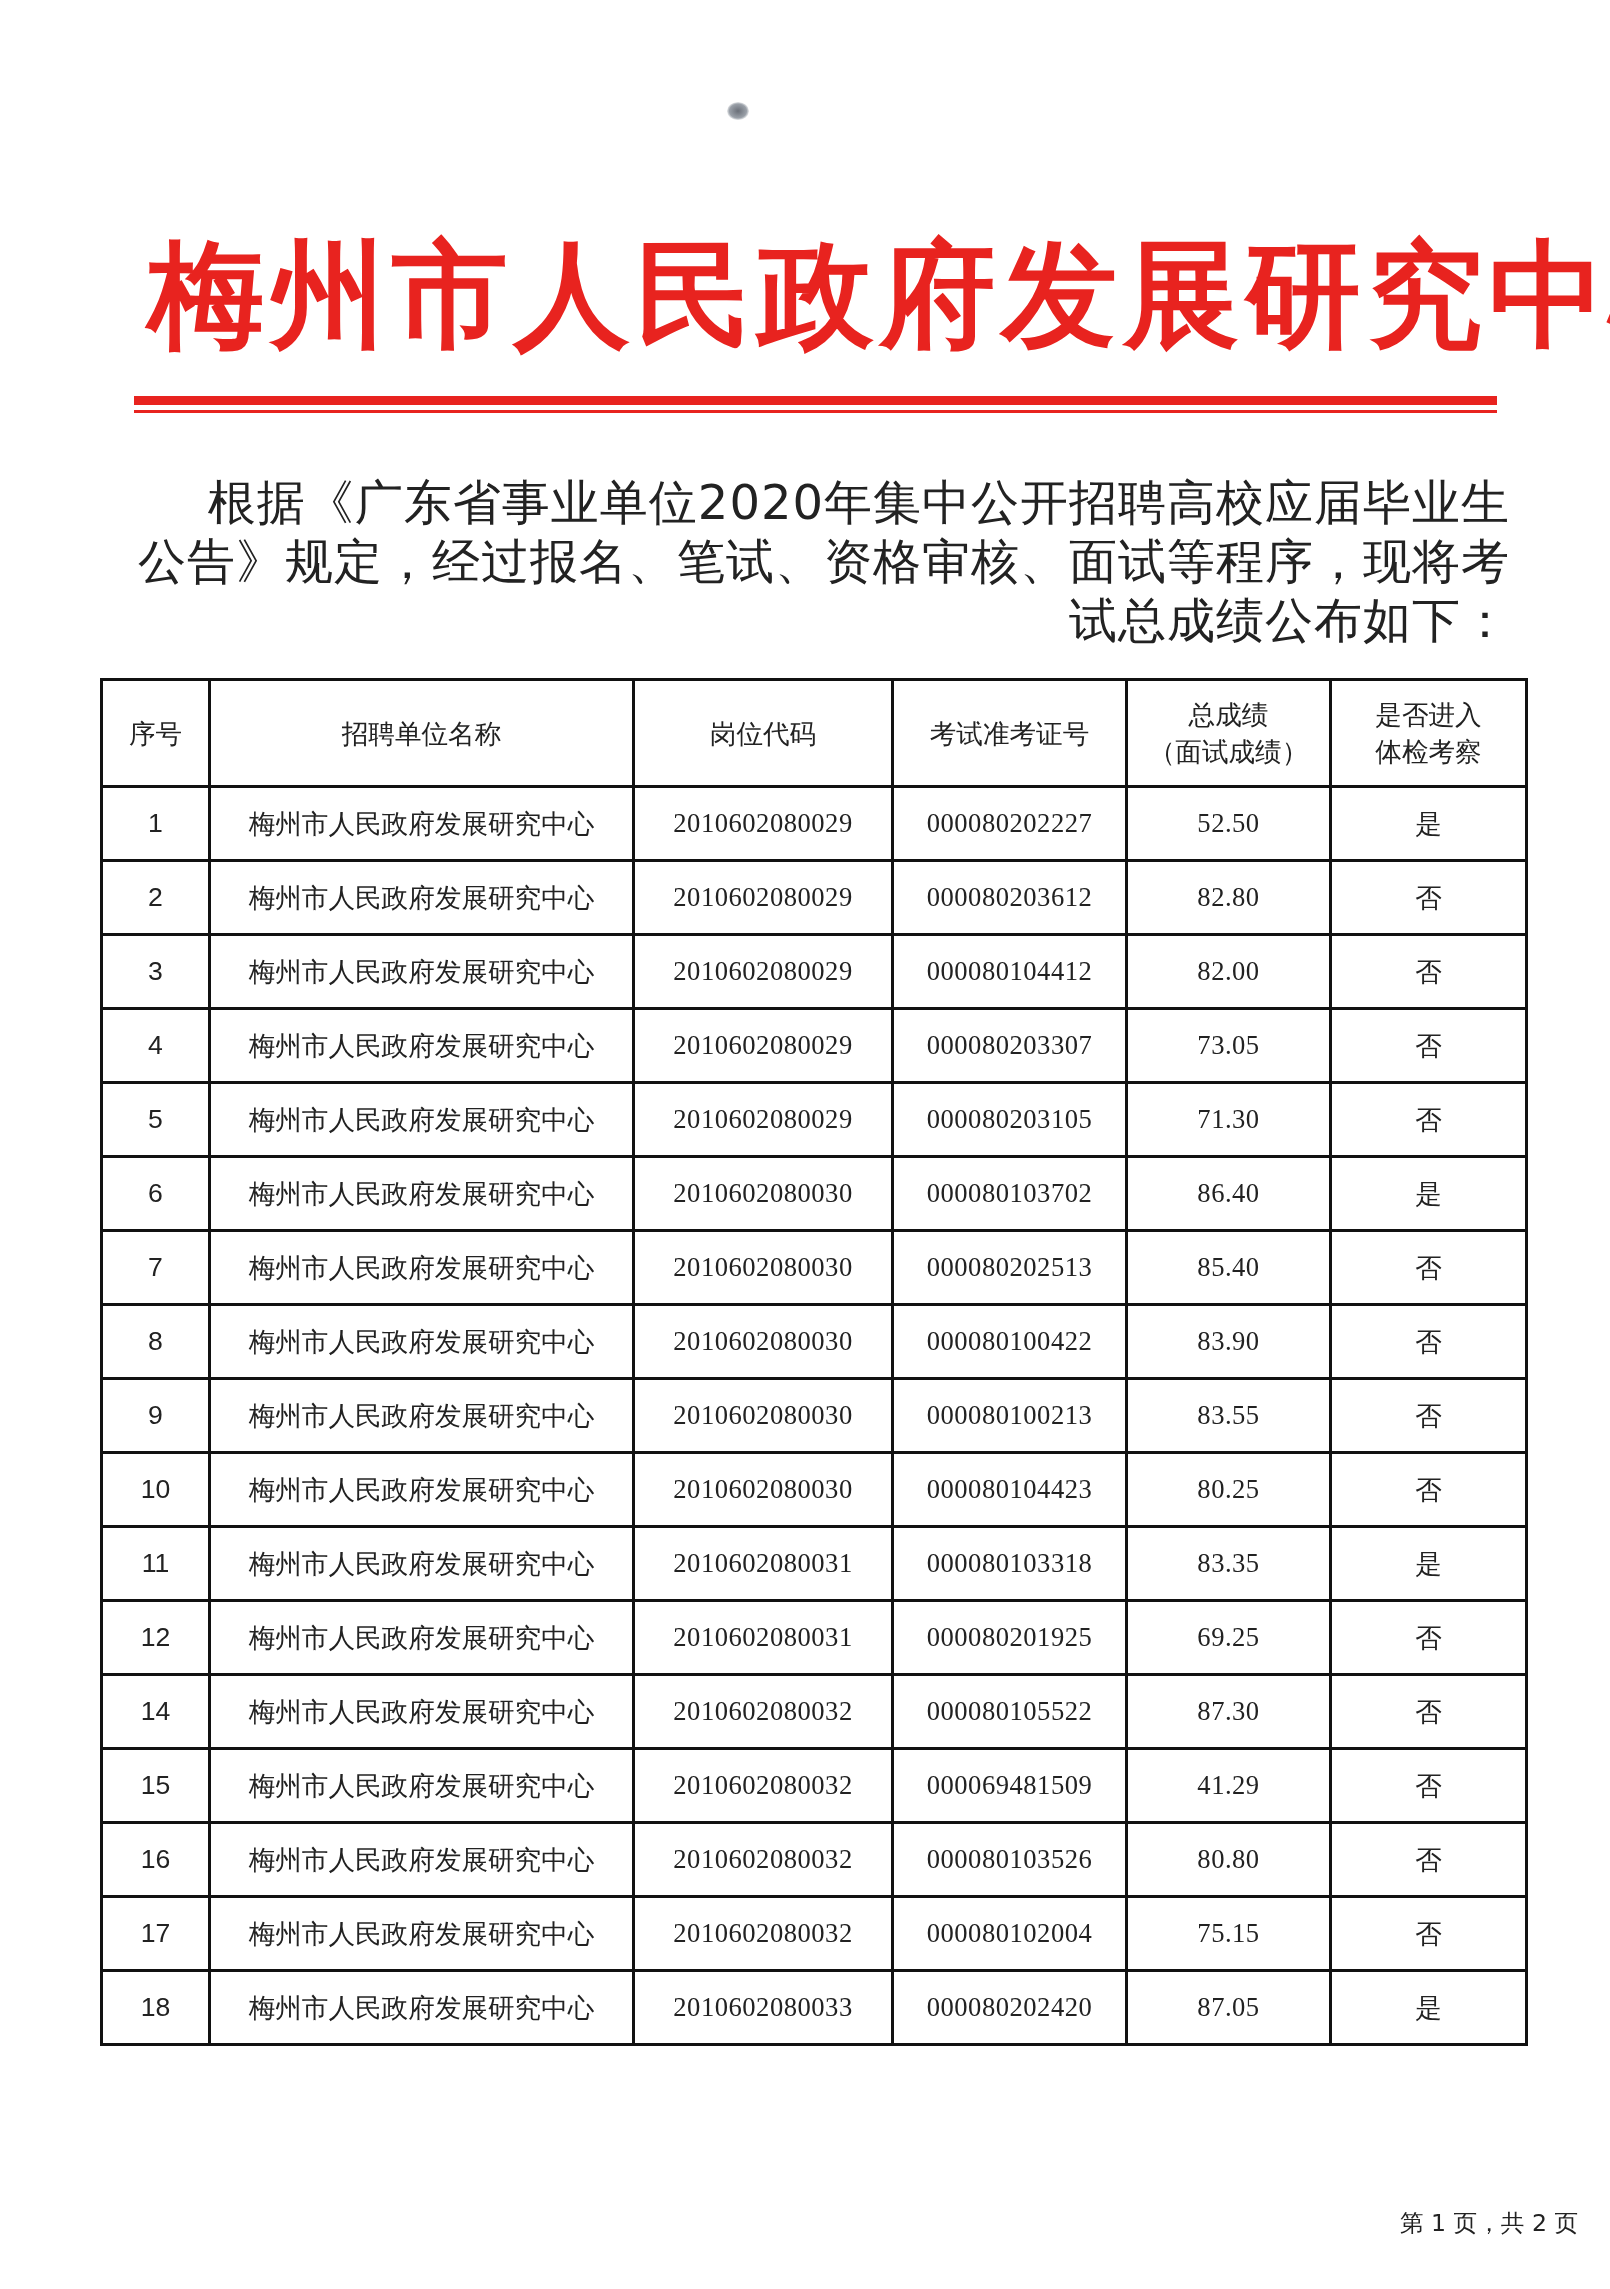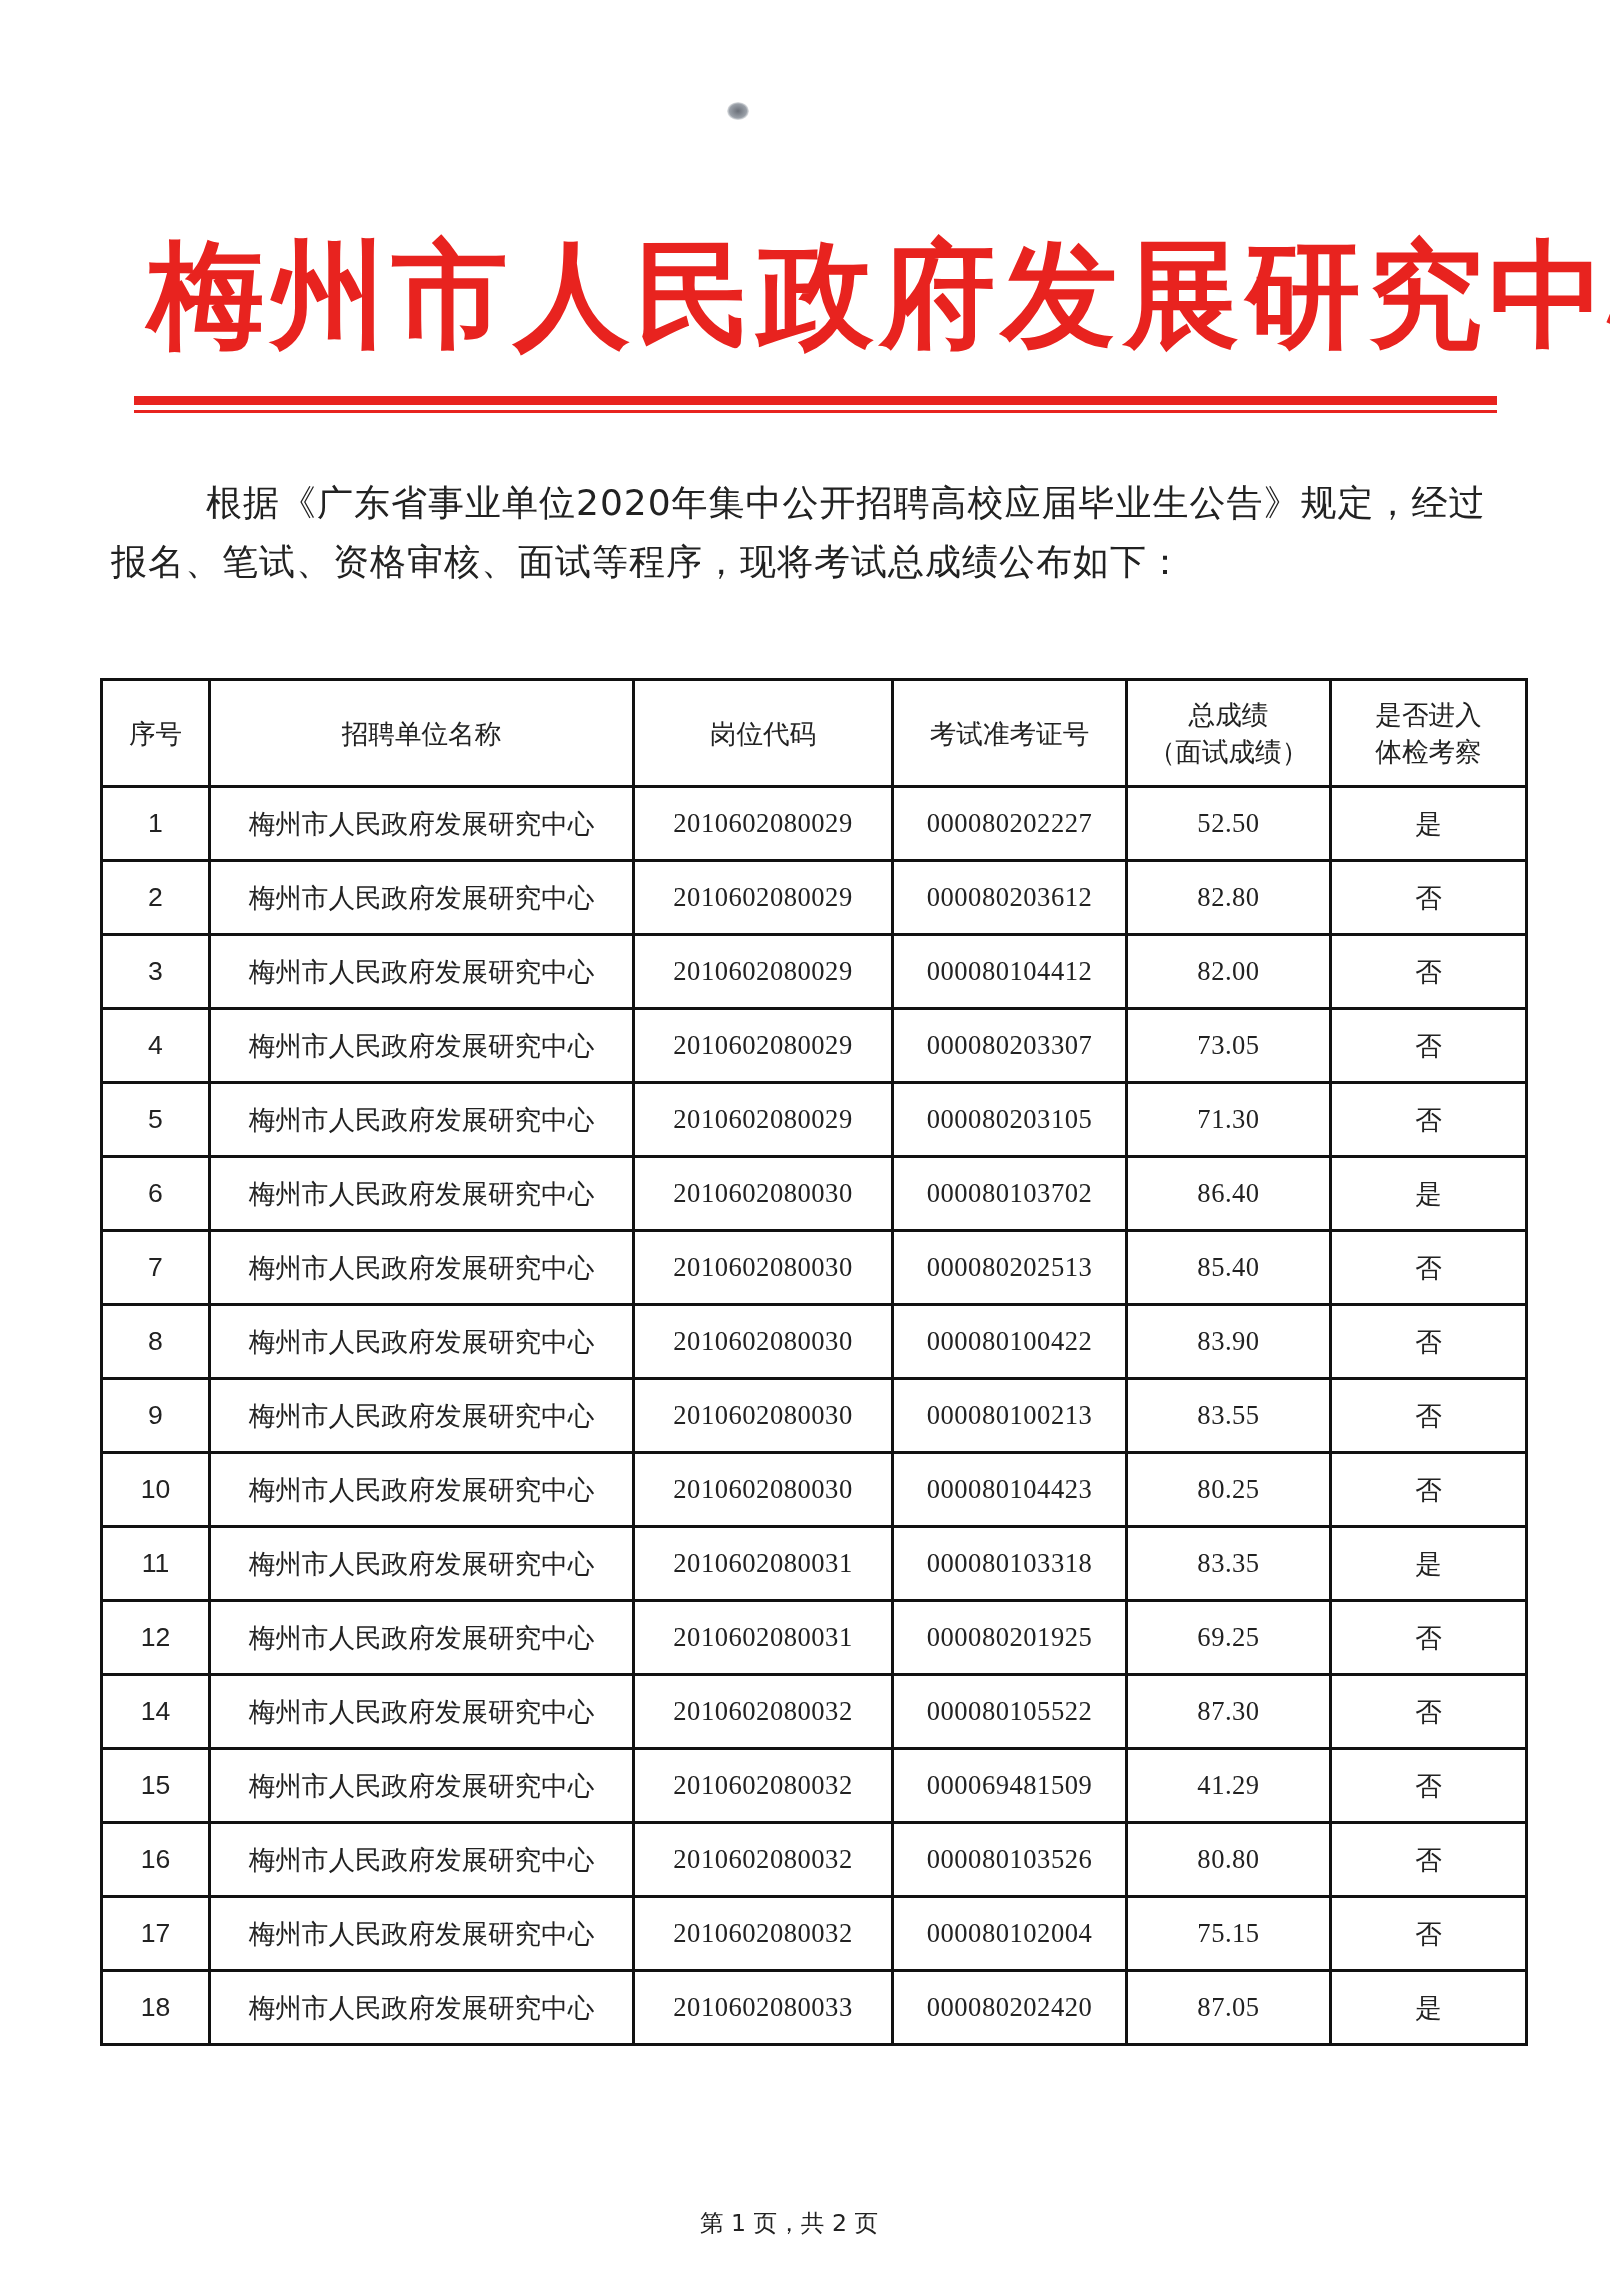--- a/index.html
+++ b/index.html
@@ -7,34 +7,34 @@
          font-family: "DejaVu Serif", "Liberation Serif", serif; color: #1a1a1a; }
   .mark { position: absolute; left: 727px; top: 102px; width: 21.7px; height: 17.7px;
           background: radial-gradient(ellipse at center, #6a6f78 0%, #9aa0a8 55%, rgba(255,255,255,0) 75%);
           border-radius: 50%; }
   .title { position: absolute; left: 148px; top: 225px; width: 1315px; text-align: center;
            color: #e8231f; font-family: "DejaVu Serif", serif; font-weight: bold;
            font-size: 116px; letter-spacing: 5.9px; line-height: 138px; white-space: nowrap; }
   .rule1 { position: absolute; left: 134px; top: 396px; width: 1363px; height: 8.9px; background: #e8231f; }
   .rule2 { position: absolute; left: 134px; top: 410px; width: 1363px; height: 3px; background: #e8231f; }
   .intro { position: absolute; left: 111px; top: 473px; width: 1399px;
-           font-family: "DejaVu Sans", sans-serif; font-size: 36px; line-height: 59px;
-           color: #222; letter-spacing: 1px; }
+           font-family: "DejaVu Sans", sans-serif; font-size: 48px; line-height: 59px;
+           color: #222; letter-spacing: 1px; text-align: right; }
   .intro .indent { display: inline-block; width: 95px; }
   table.scores { position: absolute; left: 100px; top: 678px; width: 1425px;
                  border-collapse: collapse; table-layout: fixed; }
   table.scores th, table.scores td { border: 3px solid #111; text-align: center; vertical-align: middle; padding: 0; }
   table.scores th { height: 104px; font-family: "DejaVu Sans", sans-serif; font-weight: normal;
                     font-size: 26.6px; line-height: 37px; color: #222; }
   table.scores td { height: 71px; font-size: 26.6px; color: #222; }
   td.idx { font-family: "Liberation Sans", sans-serif; font-size: 27.6px; }
   td.unit { font-family: "DejaVu Sans", sans-serif; font-size: 26.6px; letter-spacing: 0px; }
   td.num { font-family: "Liberation Serif", serif; font-size: 28.6px; letter-spacing: 0.5px; }
   td.flag { font-family: "DejaVu Sans", sans-serif; font-size: 26.6px; }
-  .footer { position: absolute; left: 0; top: 2207px; width: 1578px; text-align: center;
+  .footer { position: absolute; left: 0; top: 2207px; width: 1578px; text-align: right;
             font-family: "DejaVu Sans", sans-serif; font-size: 23.6px; color: #222; }
 </style>
 </head>
 <body>
 
 <div class="mark"></div>
 
 <div class="title">梅州市人民政府发展研究中心</div>
 <div class="rule1"></div>
 <div class="rule2"></div>

